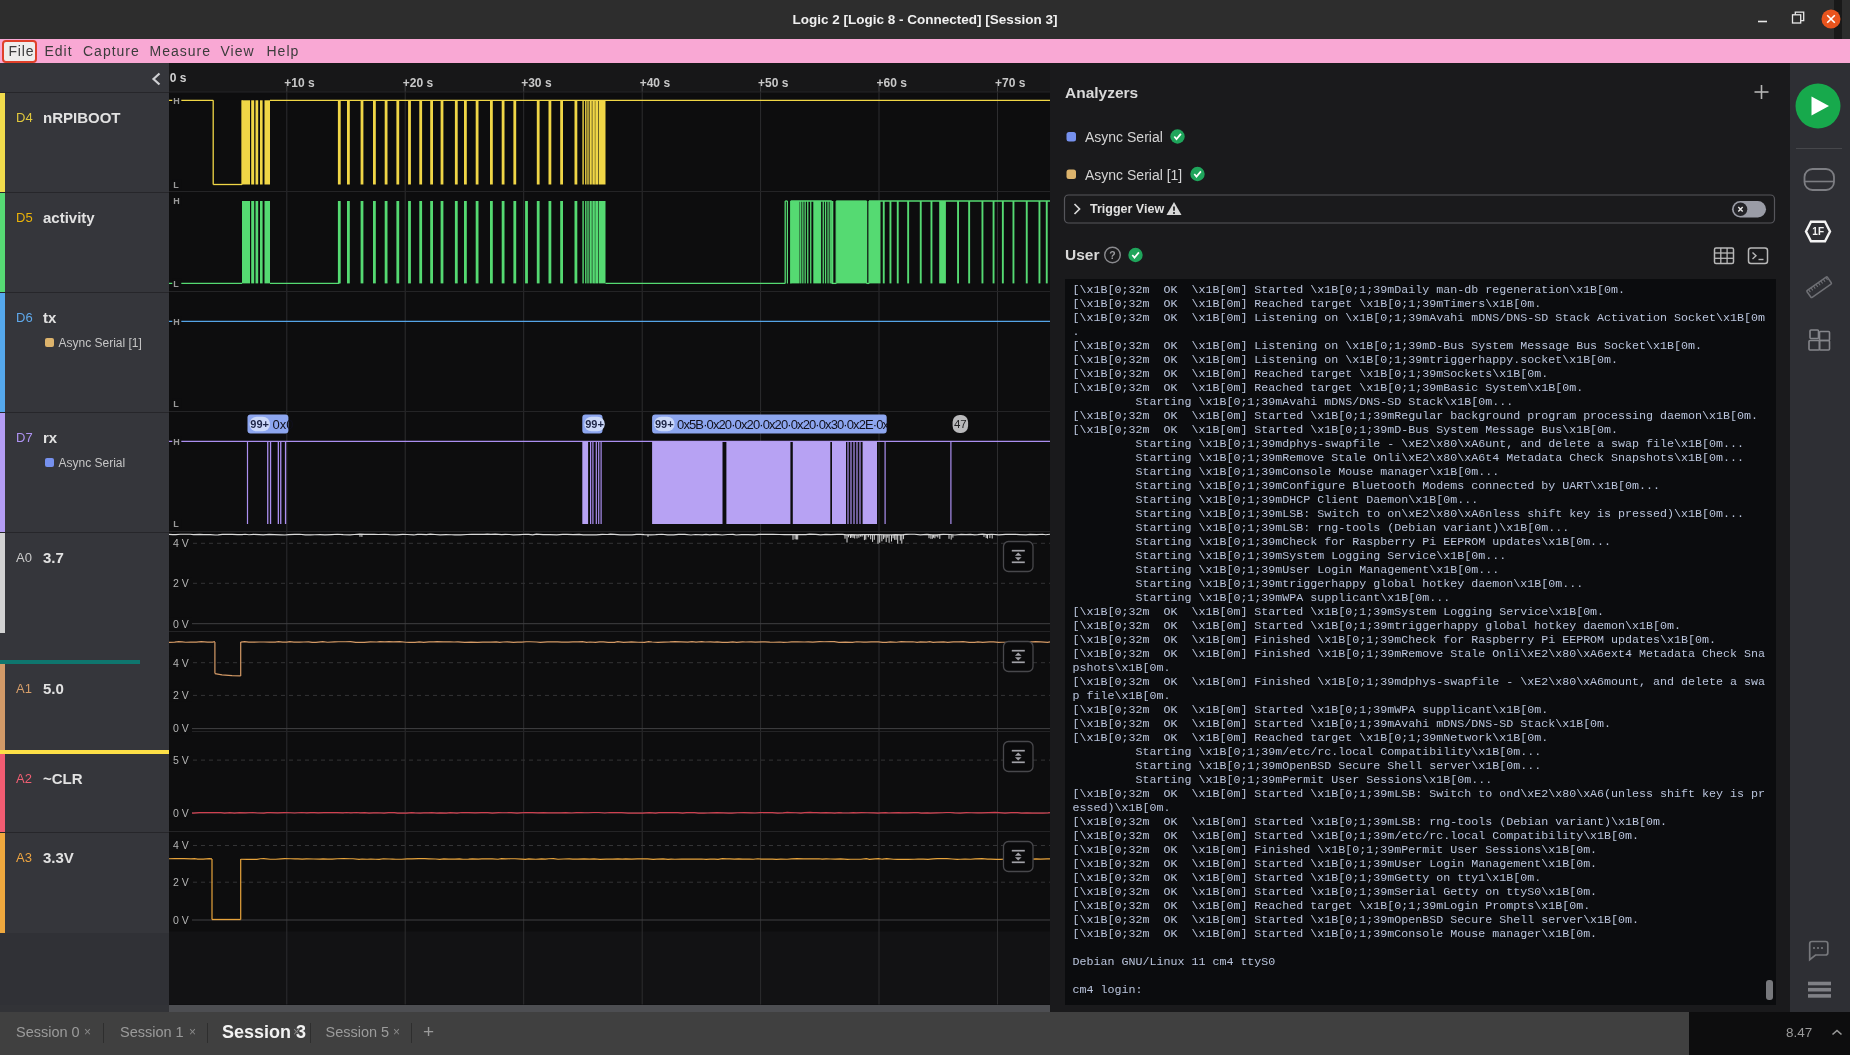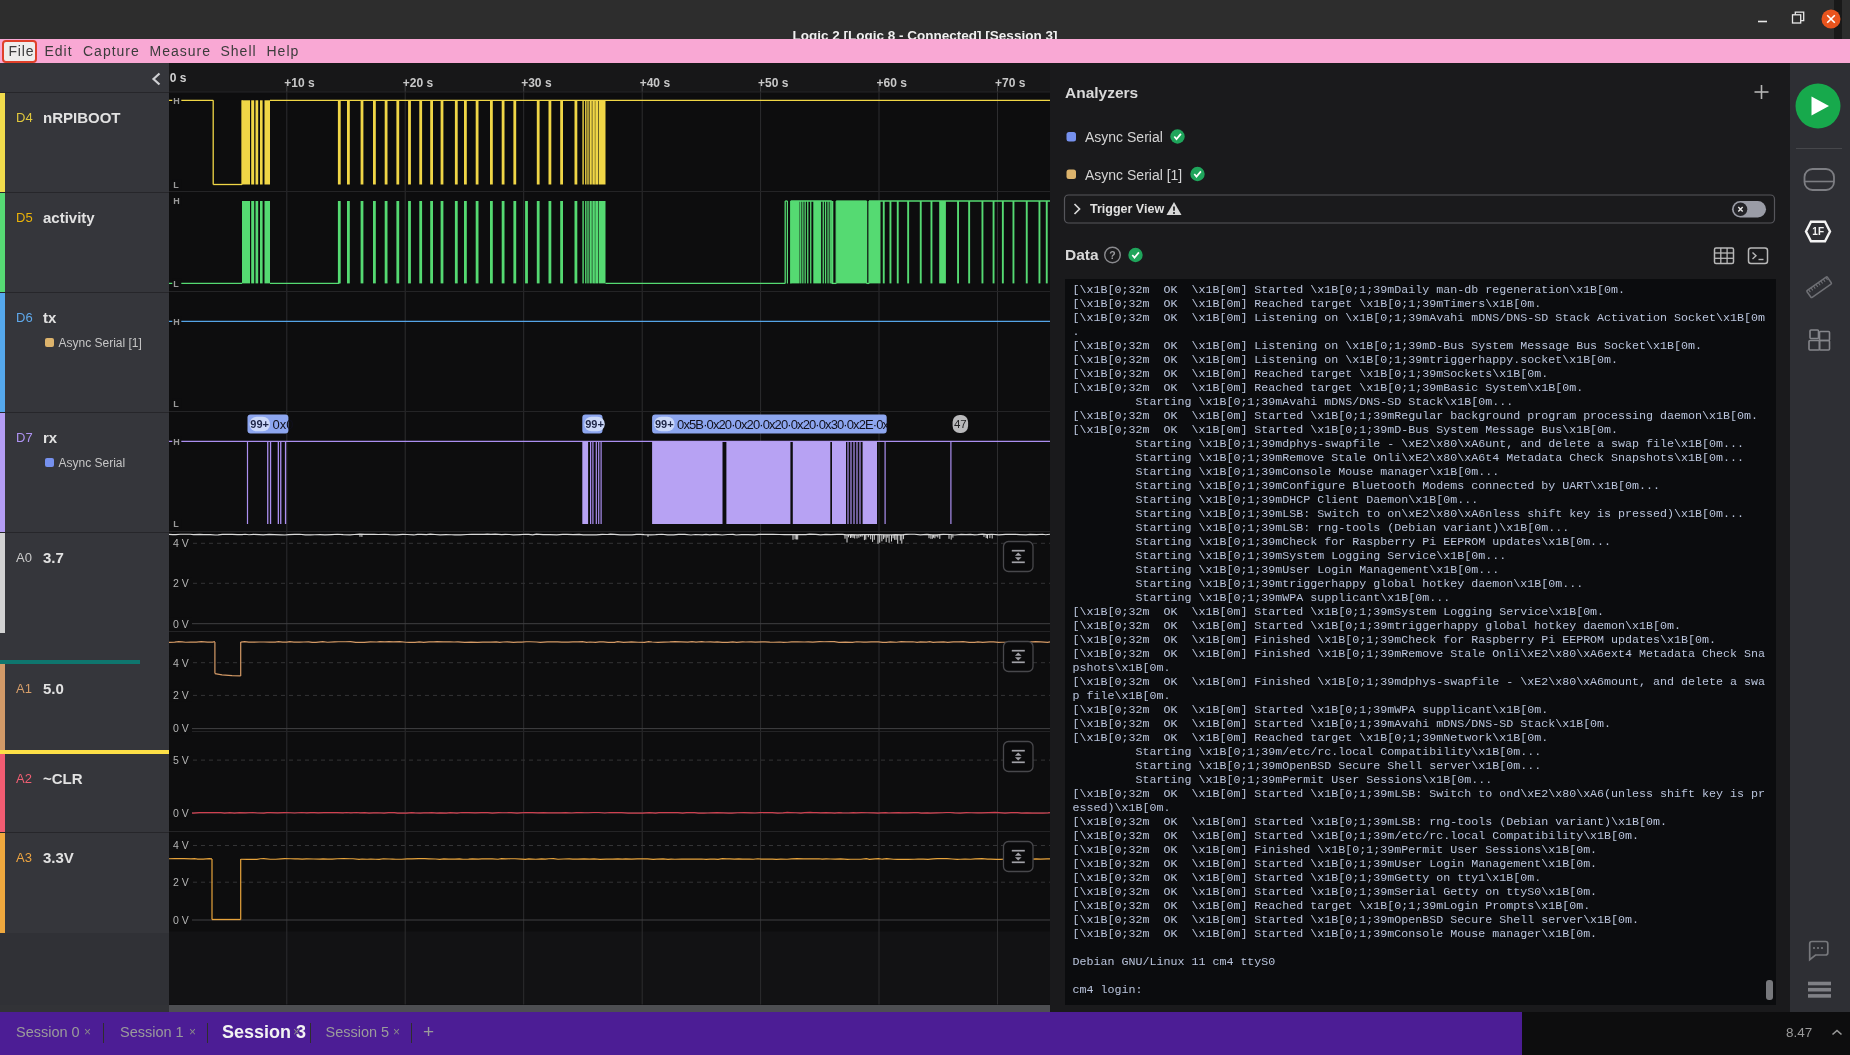--- a/index.html
+++ b/index.html
@@ -1,38 +1,38 @@
 <!DOCTYPE html>
 <html><head><meta charset="utf-8"><style>
 * { margin:0; padding:0; box-sizing:border-box; }
 body { width:1850px; height:1055px; overflow:hidden; background:#0d0d0e;
        font-family:"Liberation Sans", sans-serif; position:relative; }
 .abs { position:absolute; }
 </style></head>
 <body>
 
 <div class="abs" style="left:0;top:0;width:1850px;height:39px;background:#2d2d2d">
-  <div class="abs" style="left:0;top:16px;width:100%;height:40px;text-align:center;line-height:39px;color:#f0f0f0;font-size:13.5px;font-weight:bold">Logic 2 [Logic 8 - Connected] [Session 3]</div>
+  <div class="abs" style="left:0;top:0;width:100%;height:40px;text-align:center;line-height:39px;color:#f0f0f0;font-size:13.5px;font-weight:bold">Logic 2 [Logic 8 - Connected] [Session 3]</div>
   <div class="abs" style="right:8px;top:0;width:8px;height:39px;background:#191919"></div>
   <svg class="abs" style="left:1740px;top:0" width="102" height="39" viewBox="0 0 102 39">
     <line x1="18" y1="21.5" x2="27" y2="21.5" stroke="#e8e8e8" stroke-width="1.6"></line>
     <rect x="52.5" y="14.8" width="8.2" height="8.2" fill="none" stroke="#e8e8e8" stroke-width="1.3"></rect>
     <path d="M55.3,14.8 v-2.6 h8.4 v8.4 h-2.6" fill="none" stroke="#e8e8e8" stroke-width="1.3"></path>
     <circle cx="91" cy="19" r="9.5" fill="#e9541d"></circle>
     <path d="M87.2,15.2 L94.8,22.8 M94.8,15.2 L87.2,22.8" stroke="#fff" stroke-width="1.6"></path>
   </svg>
 </div>
 
 <div class="abs" style="left:0;top:39px;width:1850px;height:24px;background:#f9a8d4">
   <div class="abs" style="left:2px;top:0.5px;width:35px;height:23px;background:#eeedec;border:2px solid #e0402a;border-radius:4px"></div>
   <div class="abs" style="left:8.5px;top:0;height:24px;line-height:24px;color:#3c3c3c;font-size:14px;letter-spacing:0.8px">File</div>
   <div class="abs" style="left:44.5px;top:0;height:24px;line-height:24px;color:#3c3c3c;font-size:14px;letter-spacing:1px">Edit</div>
   <div class="abs" style="left:83px;top:0;height:24px;line-height:24px;color:#3c3c3c;font-size:14px;letter-spacing:1px">Capture</div>
   <div class="abs" style="left:149.5px;top:0;height:24px;line-height:24px;color:#3c3c3c;font-size:14px;letter-spacing:1px">Measure</div>
-  <div class="abs" style="left:220.5px;top:0;height:24px;line-height:24px;color:#3c3c3c;font-size:14px;letter-spacing:1px">Shell</div>
+  <div class="abs" style="left:220.5px;top:0;height:24px;line-height:24px;color:#3c3c3c;font-size:14px;letter-spacing:1px">View</div>
   <div class="abs" style="left:266.5px;top:0;height:24px;line-height:24px;color:#3c3c3c;font-size:14px;letter-spacing:1px">Help</div>
 </div>
 
 <div class="abs" style="left:0;top:63px;width:169px;height:949px;background:#35363b">
   <svg class="abs" style="left:150px;top:9px" width="14" height="14" viewBox="0 0 14 14">
       <path d="M9.5,1.5 L3.5,7 L9.5,12.5" fill="none" stroke="#cfd0d3" stroke-width="2.2"></path>
     </svg>
 </div>
 <div class="abs" style="left:0;top:932.5px;width:169px;height:72px;background:#303136"></div>
 <div class="abs" style="left:0;top:92.0px;width:169px;height:99.5px;border-top:1px solid #26262a">
@@ -411,21 +411,21 @@
     <text x="664.3" y="428.0" fill="#1d2547" font-size="11" font-weight="bold" font-family="Liberation Sans, sans-serif" text-anchor="middle">99+</text>
     <text x="677.1" y="428.7" fill="#10101c" font-size="13" font-family="Liberation Sans, sans-serif" textLength="212">0x5B·0x20·0x20·0x20·0x20·0x30·0x2E·0x</text>
     <rect x="952.6" y="415.0" width="15.5" height="18.0" fill="#b9b9bb" rx="7"></rect>
     <text x="960.3" y="428.4" fill="#212123" font-size="11.5" font-weight="normal" font-family="Liberation Sans, sans-serif" text-anchor="middle">47</text>
   </svg>
 
 <div class="abs" style="left:1050px;top:63px;width:740px;height:949px;background:#1a1a1c"></div>
 <div class="abs" style="left:1065px;top:84px;color:#d9d9d9;font-size:15.5px;font-weight:bold">Analyzers</div>
 <div class="abs" style="left:1085px;top:129px;color:#d4d4d4;font-size:14px">Async Serial</div>
 <div class="abs" style="left:1085px;top:166.5px;color:#d4d4d4;font-size:14px">Async Serial [1]</div>
-<div class="abs" style="left:1065px;top:246px;color:#d9d9d9;font-size:15.5px;font-weight:bold">Data</div>
+<div class="abs" style="left:1065px;top:246px;color:#d9d9d9;font-size:15.5px;font-weight:bold">User</div>
 <svg style="position:absolute;left:1050px;top:63px" width="740" height="949" viewBox="1050 63 740 949">
     <line x1="1761.5" y1="85.0" x2="1761.5" y2="99.0" stroke="#b5b5b5" stroke-width="1.6"></line>
     <line x1="1754.5" y1="92.0" x2="1768.5" y2="92.0" stroke="#b5b5b5" stroke-width="1.6"></line>
     <rect x="1066.5" y="132.0" width="9.5" height="9.5" fill="#7691ee" rx="2.5"></rect>
     <circle cx="1177.5" cy="136.5" r="7.2" fill="#1fa55b"></circle>
     <path d="M1174.3,136.5 L1176.5,139.1 L1180.9,133.9" fill="none" stroke="#fff" stroke-width="1.7"></path>
     <rect x="1066.5" y="169.5" width="9.5" height="9.5" fill="#dcb36c" rx="2.5"></rect>
     <circle cx="1197.5" cy="174" r="7.2" fill="#1fa55b"></circle>
     <path d="M1194.3,174 L1196.5,176.6 L1200.9,171.4" fill="none" stroke="#fff" stroke-width="1.7"></path>
     <rect x="1064.5" y="195.0" width="710.0" height="28.0" fill="none" rx="4" stroke="#56565b" stroke-width="1.2"></rect>
@@ -535,21 +535,21 @@
     <circle cx="1818" cy="948" r="1.1" fill="#77787c"></circle>
     <circle cx="1822" cy="948" r="1.1" fill="#77787c"></circle>
     <line x1="1808.0" y1="983.5" x2="1831.0" y2="983.5" stroke="#808186" stroke-width="3.6"></line>
     <line x1="1808.0" y1="989.7" x2="1831.0" y2="989.7" stroke="#808186" stroke-width="3.6"></line>
     <line x1="1808.0" y1="995.9" x2="1831.0" y2="995.9" stroke="#808186" stroke-width="3.6"></line>
   </svg>
 
 <div class="abs" style="left:0;top:1004.5px;width:1050px;height:7.5px;background:#323337"></div>
 <div class="abs" style="left:169px;top:1004.5px;width:881px;height:7.5px;background:#4d4e52"></div>
 
-<div class="abs" style="left:0;top:1012px;width:1522px;height:43px;background:#4c1d95">
+<div class="abs" style="left:0;top:1012px;width:1689px;height:43px;background:#404040">
 <div class="abs" style="left:16px;top:0;height:43px;line-height:41px;color:#9b9b9b;font-size:14.5px;font-weight:normal">Session 0</div>
 <div class="abs" style="left:84px;top:0;height:43px;line-height:41px;color:#8a8a8a;font-size:12px">×</div>
 <div class="abs" style="left:102.7px;top:11px;height:20px;width:1px;background:#2e2e2e"></div>
 <div class="abs" style="left:120px;top:0;height:43px;line-height:41px;color:#9b9b9b;font-size:14.5px;font-weight:normal">Session 1</div>
 <div class="abs" style="left:189px;top:0;height:43px;line-height:41px;color:#8a8a8a;font-size:12px">×</div>
 <div class="abs" style="left:206.8px;top:11px;height:20px;width:1px;background:#2e2e2e"></div>
 <div class="abs" style="left:222px;top:0;height:43px;line-height:41px;color:#f2f2f2;font-size:18px;font-weight:bold">Session 3</div>
 <div class="abs" style="left:293px;top:0;height:43px;line-height:41px;color:#8a8a8a;font-size:12px">×</div>
 <div class="abs" style="left:309.5px;top:11px;height:20px;width:1px;background:#2e2e2e"></div>
 <div class="abs" style="left:325.5px;top:0;height:43px;line-height:41px;color:#9b9b9b;font-size:14.5px;font-weight:normal">Session 5</div>

